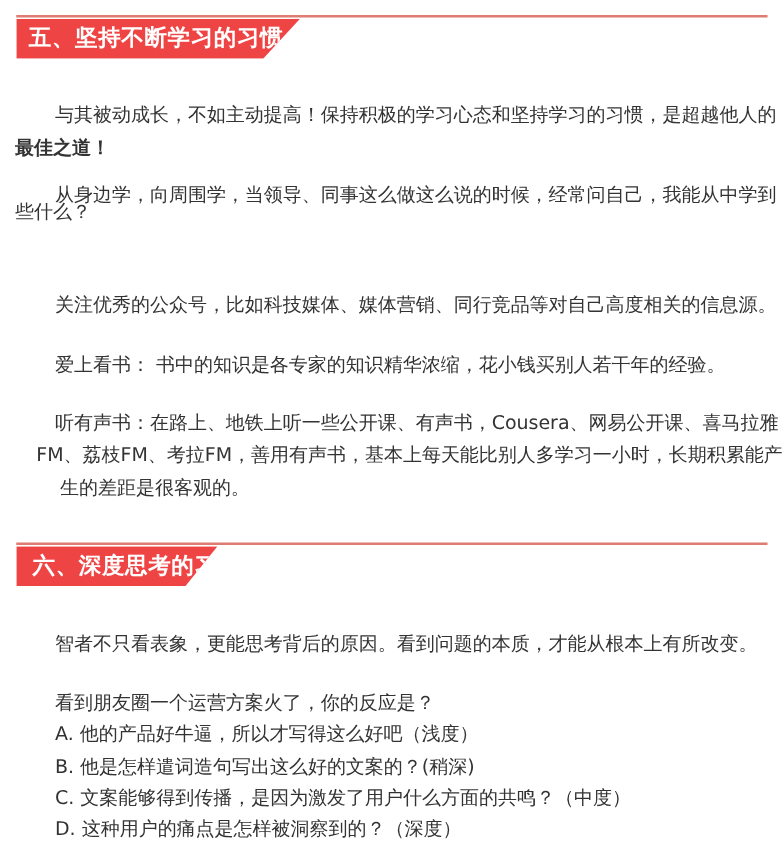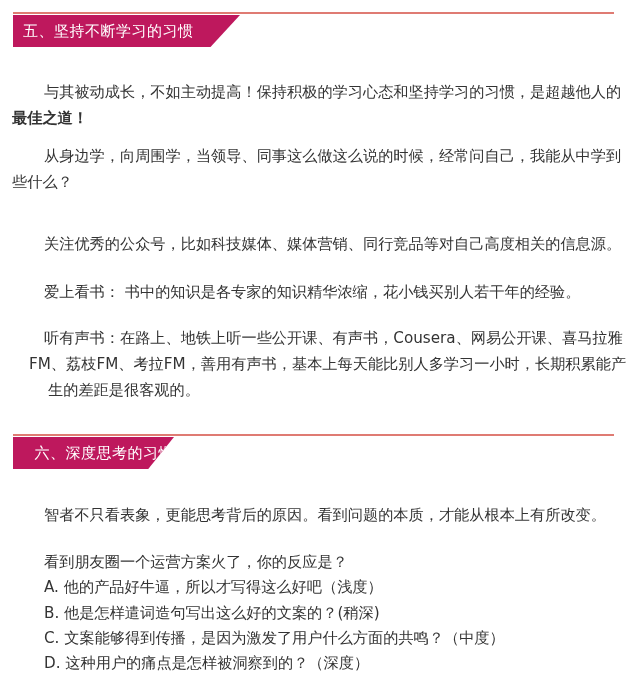--- a/index.html
+++ b/index.html
@@ -8,22 +8,22 @@
     font-family: "DejaVu Sans", "Liberation Sans", sans-serif;
     color: #333333;
   }
   .section-head { position: absolute; left: 13px; width: 601px; }
   .section-head .rule {
     position: absolute; left: 0; right: 0; top: 0; height: 2px;
     background: #d9645a; opacity: 0.85;
   }
   .section-head .banner {
     position: absolute; left: 0; top: 3px; height: 32px;
-    background: #be185d;
-    color: #ffffff; font-size: 15px; font-weight: normal;
+    background: #ef4444;
+    color: #ffffff; font-size: 18px; font-weight: bold;
     line-height: 32px; padding-left: 10px; box-sizing: border-box;
     letter-spacing: 0.5px;
   }
   .p {
     position: absolute; left: 12px; width: 604px;
     font-size: 15.2px; line-height: 26px; color: #333333;
     white-space: nowrap;
   }
   .indent { padding-left: 32px; }
 </style>
@@ -32,21 +32,21 @@
 
 <div class="section-head" style="top:12px;">
   <div class="rule"></div>
   <div class="banner" style="width:227px; clip-path: polygon(0 0, 100% 0, 87% 100%, 0 100%);">五、坚持不断学习的习惯</div>
 </div>
 
 <div class="p indent" style="top:79px;">与其被动成长，不如主动提高！保持积极的学习心态和坚持学习的习惯，是超越他人的</div>
 <div class="p" style="top:105px;font-weight:bold;">最佳之道！</div>
 
 <div class="p indent" style="top:143px;">从身边学，向周围学，当领导、同事这么做这么说的时候，经常问自己，我能从中学到</div>
-<div class="p" style="top:169px;">些什么？</div>
+<div class="p" style="top:157px;font-family:Liberation Mono, monospace;">些什么？</div>
 
 <div class="p indent" style="top:231px;">关注优秀的公众号，比如科技媒体、媒体营销、同行竞品等对自己高度相关的信息源。</div>
 
 <div class="p indent" style="top:279px;">爱上看书： 书中的知识是各专家的知识精华浓缩，花小钱买别人若干年的经验。</div>
 
 <div class="p indent" style="top:325px;">听有声书：在路上、地铁上听一些公开课、有声书，Cousera、网易公开课、喜马拉雅</div>
 <div class="p" style="top:351px;margin-left:17px;">FM、荔枝FM、考拉FM，善用有声书，基本上每天能比别人多学习一小时，长期积累能产</div>
 <div class="p" style="top:377px;margin-left:36px;">生的差距是很客观的。</div>
 
 <div class="section-head" style="top:434px;">

